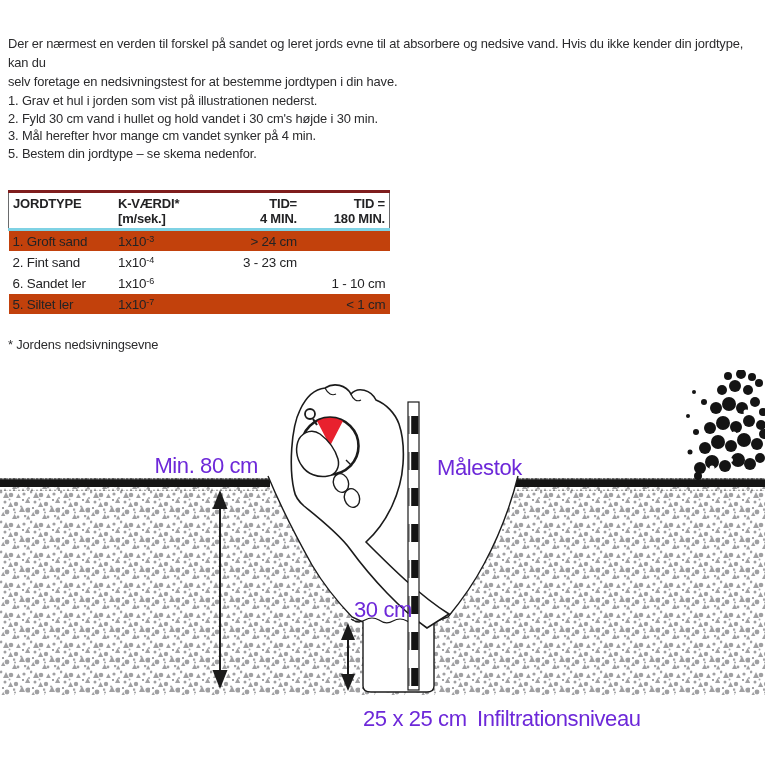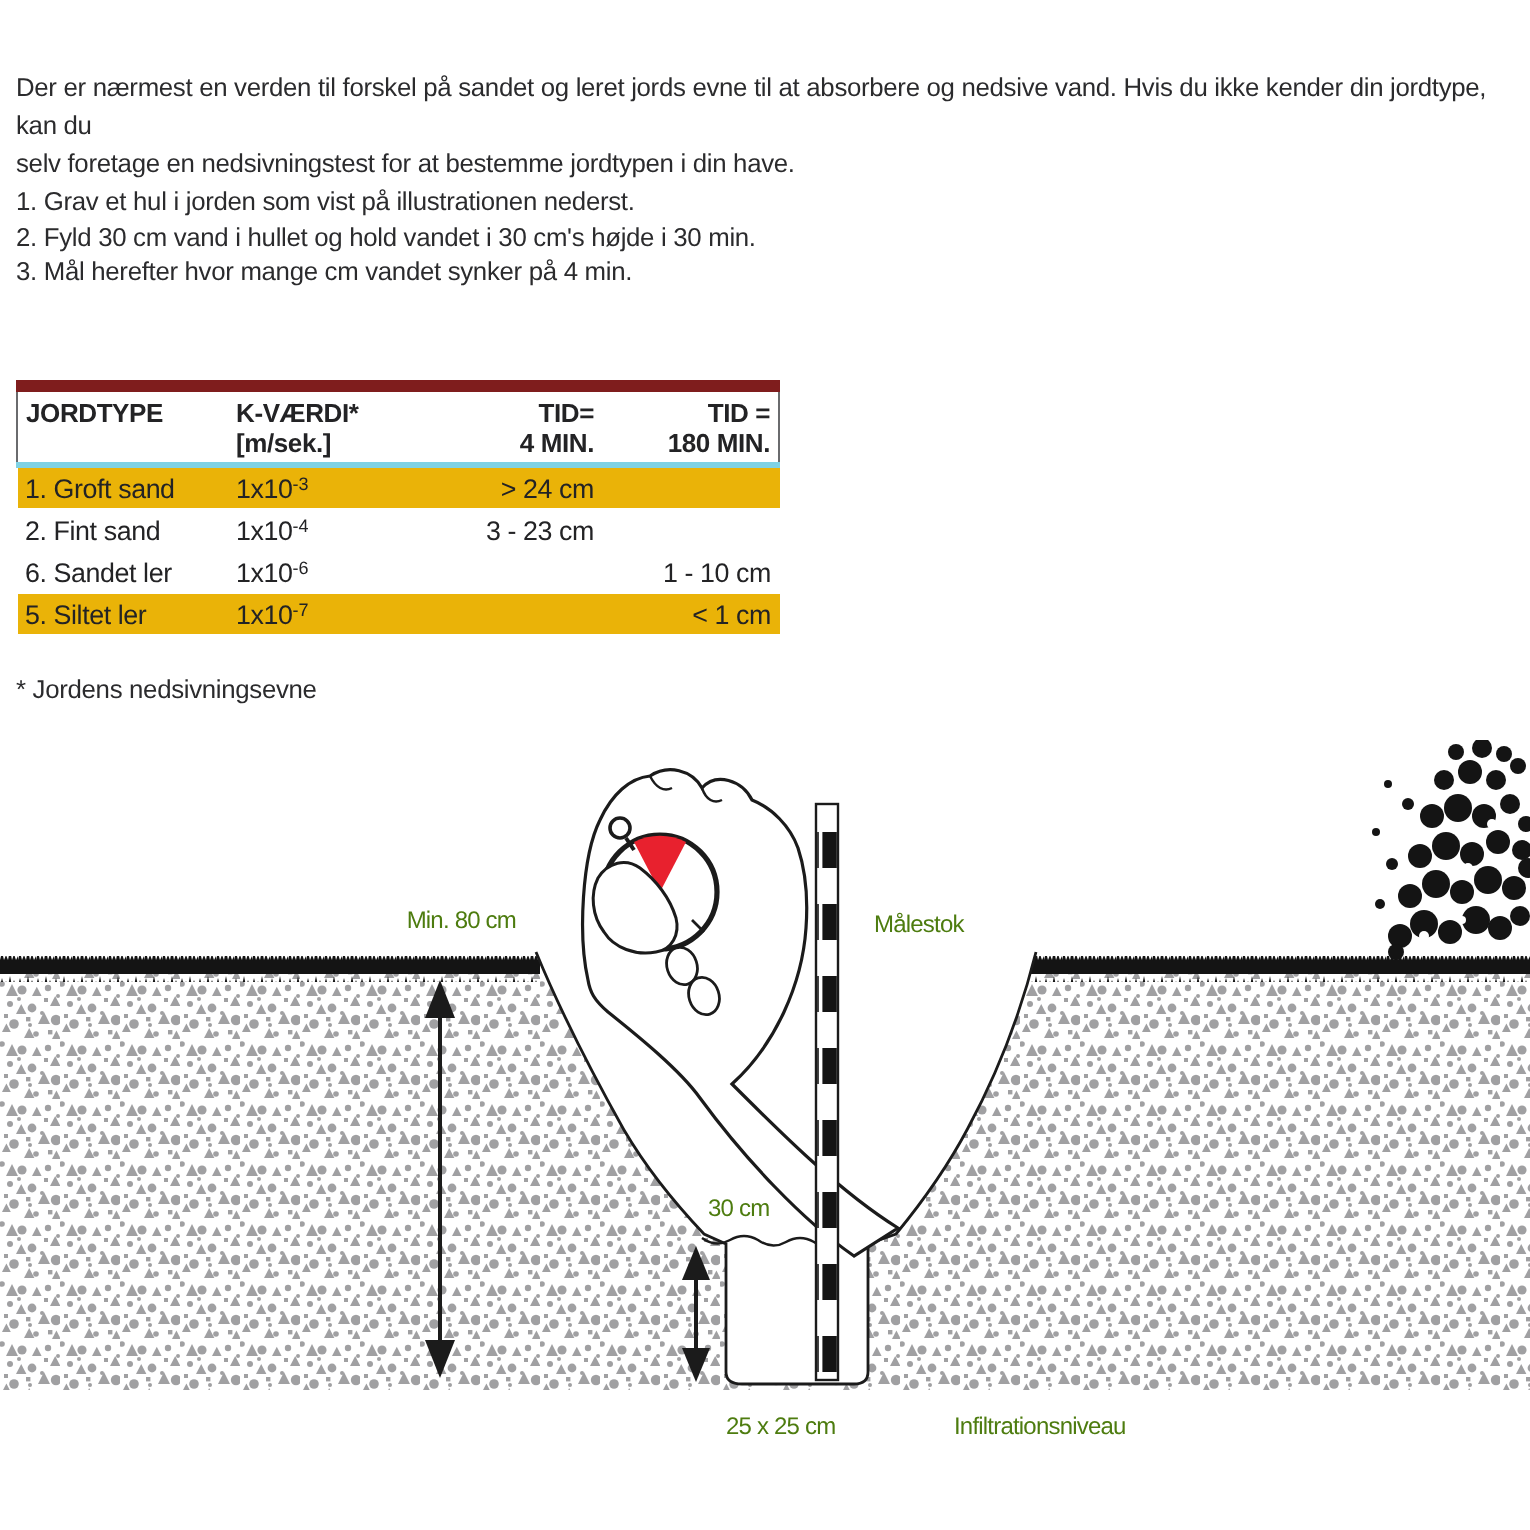--- a/index.html
+++ b/index.html
@@ -5,56 +5,57 @@
   html,body{margin:0;padding:0;background:#fff;}
   body{width:765px;height:765px;position:relative;overflow:hidden;
        font-family:"Liberation Sans",sans-serif;color:#2b2b2d;}
   .intro{position:absolute;left:8px;top:34px;width:756px;font-size:12.9px;
          line-height:19px;letter-spacing:-0.15px;}
   .steps{position:absolute;left:8px;top:92px;margin:0;padding:0;list-style:none;
          font-size:12.9px;line-height:17.7px;letter-spacing:-0.15px;}
   table.soil{position:absolute;left:8px;top:190px;border-collapse:collapse;
              font-size:13.4px;letter-spacing:-0.2px;color:#232325;}
   table.soil th{font-weight:bold;font-size:13px;vertical-align:top;padding:3px 4px 2px 4px;}
-  table.soil thead tr{border-top:6px solid #7f1d1d;}
+  table.soil thead tr{border-top:3px solid #7f1d1d;}
   table.soil th:first-child{border-left:1px solid #6a6b6d;text-align:left;}
   table.soil th:last-child{border-right:1px solid #6a6b6d;}
   table.soil thead{border-bottom:3px solid #7fd2e4;}
   table.soil th span{display:block;}
   table.soil td{padding:1px 4px;height:18px;}
-  table.soil tr.gray{background:#eab308;}
+  table.soil tr.gray{background:#c2410c;}
   table.soil tr{border-bottom:1px solid #fff;}
   .col-type{width:97px;text-align:left;}
   .col-k{width:78px;text-align:left;}
   .col-t4{width:93px;text-align:right;}
   .col-t180{width:80px;text-align:right;}
   th.col-k,td.col-k{text-align:left;}
   sup.exp{font-size:9px;vertical-align:4px;letter-spacing:0;}
   .footnote{position:absolute;left:8px;top:337px;font-size:12.9px;letter-spacing:-0.15px;}
   .figure{position:absolute;left:0;top:370px;width:765px;height:395px;}
   .figure svg{position:absolute;left:0;top:0;}
-  .fig-label{position:absolute;font-size:12px;color:#4d7c0f;letter-spacing:-0.4px;white-space:nowrap;}
+  .fig-label{position:absolute;font-size:22px;color:#6d28d9;letter-spacing:-0.4px;white-space:nowrap;}
   .lbl-depth{left:140px;top:83px;width:118px;text-align:right;}
   .lbl-stick{left:437px;top:85px;}
   .lbl-water{left:354px;top:227px;}
   .lbl-pit{left:363px;top:336px;}
   .lbl-level{left:477px;top:336px;}
 </style>
 </head>
 <body>
 
 <div class="intro">
   <div>Der er nærmest en verden til forskel på sandet og leret jords evne til at absorbere og nedsive vand. Hvis du ikke kender din jordtype, kan du</div>
   <div>selv foretage en nedsivningstest for at bestemme jordtypen i din have.</div>
 </div>
 
 <ol class="steps">
   <li>1. Grav et hul i jorden som vist på illustrationen nederst.</li>
   <li>2. Fyld 30 cm vand i hullet og hold vandet i 30 cm's højde i 30 min.</li>
   <li>3. Mål herefter hvor mange cm vandet synker på 4 min.</li>
+  <li>5. Bestem din jordtype – se skema nedenfor.</li>
 </ol>
 
 <table class="soil">
   <thead>
     <tr>
       <th class="col-type">
         <span>JORDTYPE</span>
       </th>
       <th class="col-k">
         <span>K-VÆRDI*</span>

